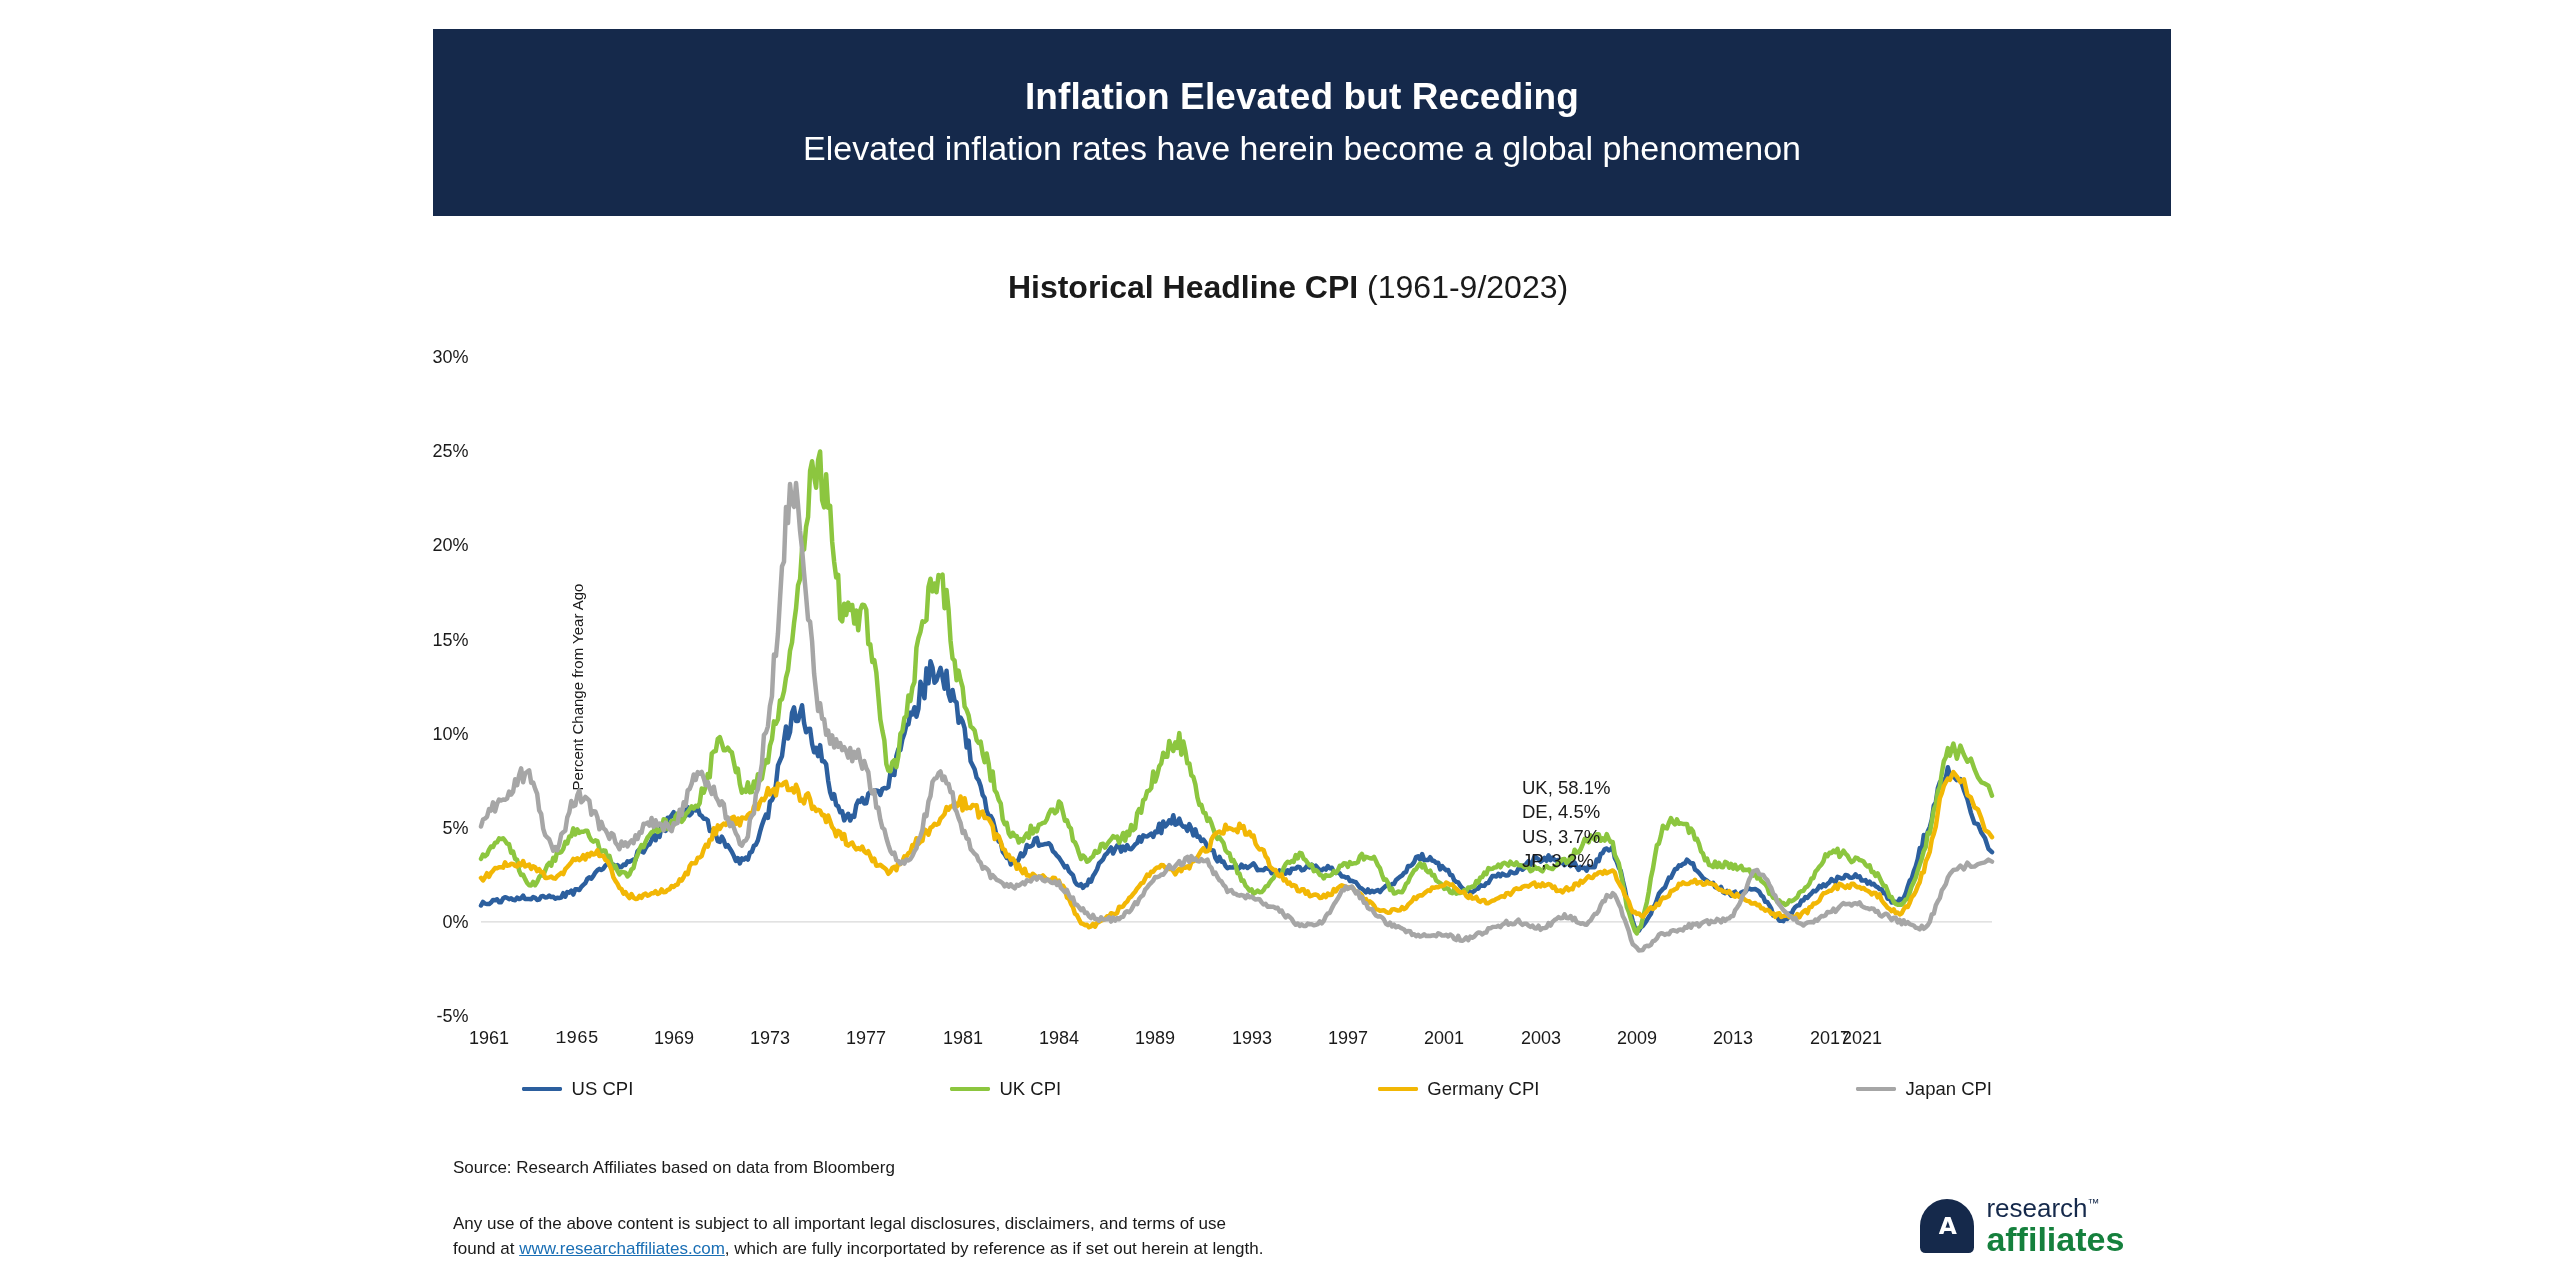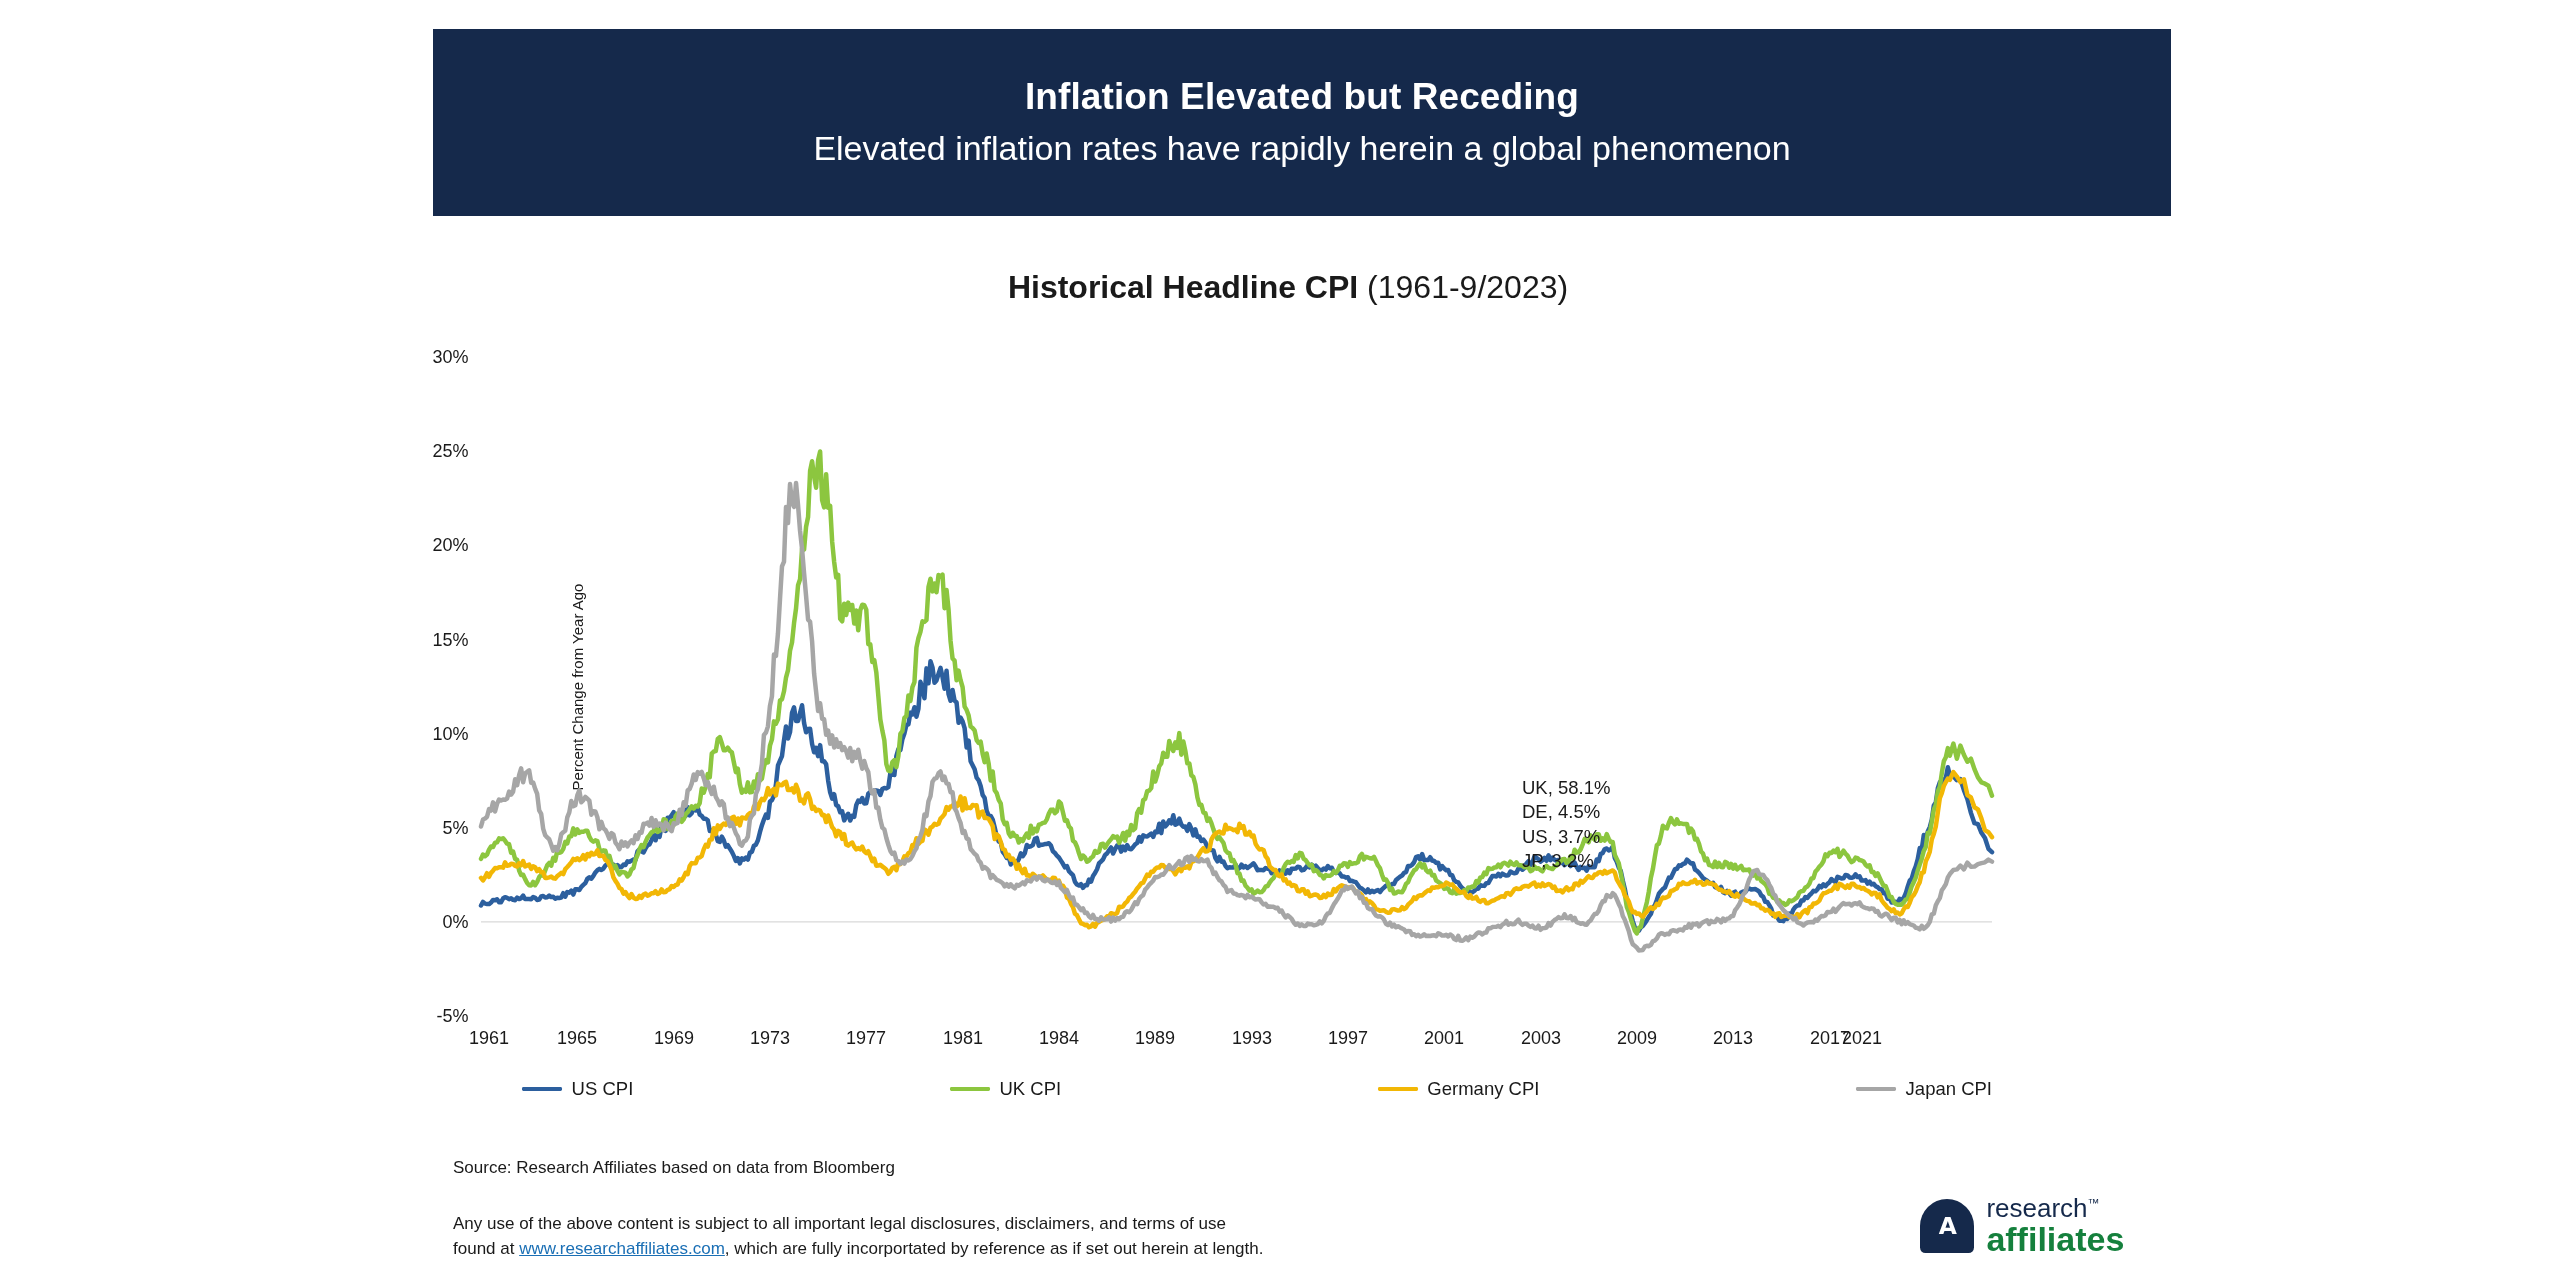--- a/index.html
+++ b/index.html
@@ -215,42 +215,42 @@
     margin-top: 1.4px;
   }
 </style>
 </head>
 <body>
 
 <div class="slide">
 
   <div class="banner">
     <div class="banner-title">Inflation Elevated but Receding</div>
-    <div class="banner-subtitle">Elevated inflation rates have rapidly herein a global phenomenon</div>
+    <div class="banner-subtitle">Elevated inflation rates have herein become a global phenomenon</div>
   </div>
 
   <div class="chart-title">
     <span class="bold">Historical Headline CPI </span><span class="light">(1961-9/2023)</span>
   </div>
 
   <div class="chart-area">
     <div class="y-axis-label">Percent Change from Year Ago</div>
     <div id="y-ticks">
         <div class="y-tick" style="top: 659px;">-5%</div>
         <div class="y-tick" style="top: 565px;">0%</div>
         <div class="y-tick" style="top: 471px;">5%</div>
         <div class="y-tick" style="top: 377px;">10%</div>
         <div class="y-tick" style="top: 283px;">15%</div>
         <div class="y-tick" style="top: 188px;">20%</div>
         <div class="y-tick" style="top: 94px;">25%</div>
         <div class="y-tick" style="top: 0px;">30%</div>
       </div>
     <div id="x-ticks">
         <div class="x-tick" style="left: 8px;">1961</div>
-        <div class="x-tick" style="left: 96px;">1965</div>
+        <div class="x-tick" style="left: 96px; font-family: Liberation Mono, monospace;">1965</div>
         <div class="x-tick" style="left: 193px;">1969</div>
         <div class="x-tick" style="left: 289px;">1973</div>
         <div class="x-tick" style="left: 385px;">1977</div>
         <div class="x-tick" style="left: 482px;">1981</div>
         <div class="x-tick" style="left: 578px;">1984</div>
         <div class="x-tick" style="left: 674px;">1989</div>
         <div class="x-tick" style="left: 771px;">1993</div>
         <div class="x-tick" style="left: 867px;">1997</div>
         <div class="x-tick" style="left: 963px;">2001</div>
         <div class="x-tick" style="left: 1060px;">2003</div>

